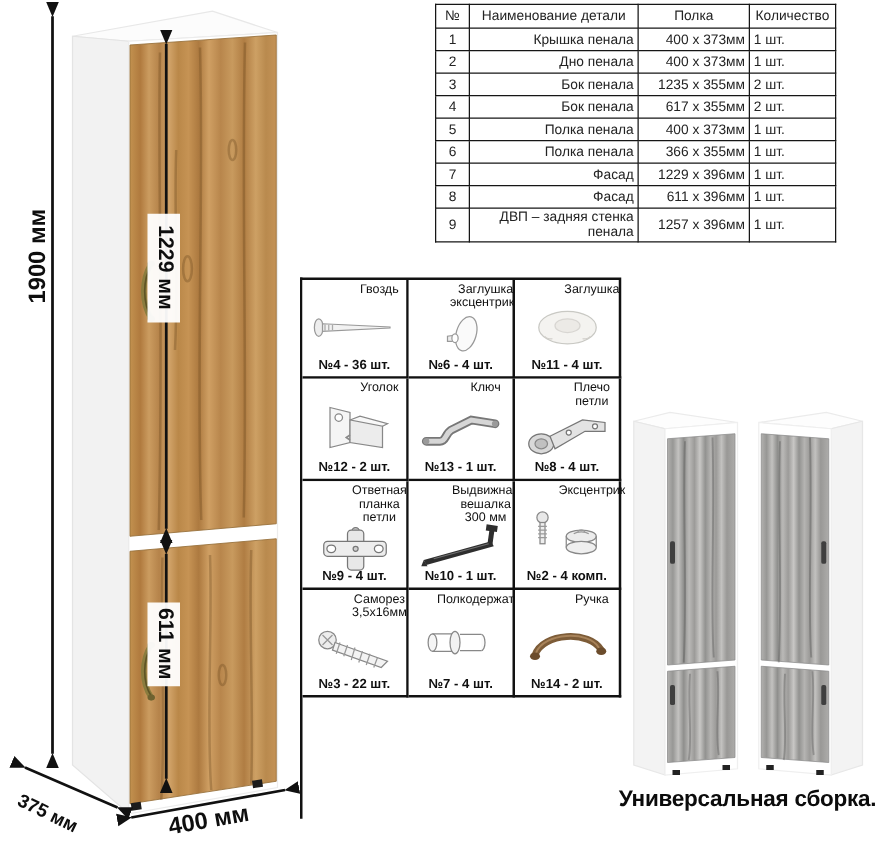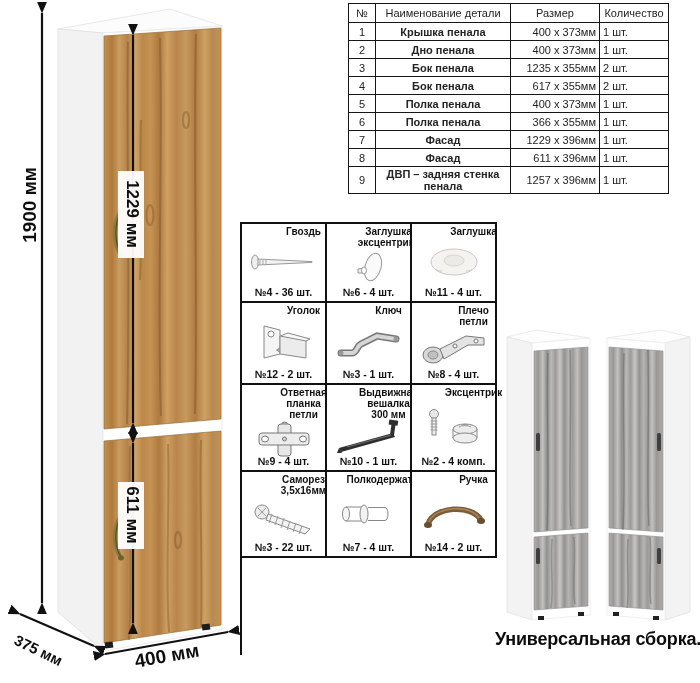--- a/index.html
+++ b/index.html
@@ -11,34 +11,34 @@
   .dim-label{font-family:"Liberation Sans",sans-serif;font-weight:700;fill:#0e0e0e;}
 
   
   .parts-table{position:absolute;left:348px;top:3px;width:300px;border-collapse:collapse;
                color:#232323;table-layout:fixed;}
   .parts-table th,.parts-table td{border:1px solid #161616;font-size:11px;line-height:12px;
                padding:1px 3px;overflow:hidden;}
   .parts-table th{font-weight:400;text-align:center;height:16px;}
   .parts-table td{height:15px;}
   .c-num{width:20px;text-align:center;}
-  .c-name{width:128px;text-align:center;font-weight:bold;}
+  .c-name{width:128px;text-align:right;}
   .c-size{width:82px;text-align:right;}
   .c-qty{width:62px;}
 
   
   .hw-grid{position:absolute;left:240px;top:222px;display:grid;
            grid-template-columns:85px 85px 85px;
            grid-template-rows:79px 82px 87px 86px 97px;
            border-top:2px solid #111;border-left:2px solid #111;}
   .hw-cell{border-right:2px solid #111;border-bottom:2px solid #111;background:#fff;
            display:flex;flex-direction:column;align-items:center;justify-content:space-between;
            padding:2px 1px 3px;box-sizing:border-box;}
   .hw-cell.hw-empty{border:none;background:transparent;}
-  .hw-name{font-size:10px;font-weight:700;text-align:center;line-height:11px;color:#101010;padding-left:40px;}
+  .hw-name{font-size:10px;font-weight:400;text-align:center;line-height:11px;color:#101010;padding-left:40px;}
   .hw-count{font-size:10.5px;font-weight:700;color:#101010;line-height:11px;}
   .hw-icon{flex:1 1 auto;display:flex;align-items:center;justify-content:center;min-height:0;}
   .hw-icon svg{display:block;}
 
   
   .variants-svg{position:absolute;left:500px;top:320px;}
   .variants-caption{position:absolute;left:494px;top:629px;width:208px;text-align:center;
            font-size:18px;font-weight:700;color:#0b0b0b;letter-spacing:-0.2px;}
 </style>
 </head>
@@ -122,21 +122,21 @@
     <text class="dim-label" text-anchor="middle" font-size="17" transform="translate(127,515) rotate(90)">611 мм</text>
     <text class="dim-label" text-anchor="middle" font-size="15" transform="translate(36,655) rotate(26)">375 мм</text>
     <text class="dim-label" text-anchor="middle" font-size="19" transform="translate(168,662) rotate(-10)">400 мм</text>
   </svg>
 
   <table class="parts-table">
     <thead>
       <tr>
         <th class="c-num">№</th>
         <th class="c-name">Наименование детали</th>
-        <th class="c-size">Размер</th>
+        <th class="c-size">Полка</th>
         <th class="c-qty">Количество</th>
       </tr>
     </thead>
     <tbody>
         <tr>
           <td class="c-num">1</td>
           <td class="c-name">Крышка пенала</td>
           <td class="c-size">400 х 373мм</td>
           <td class="c-qty">1 шт.</td>
         </tr>
@@ -241,21 +241,21 @@
       <div class="hw-cell">
         <div class="hw-name">Ключ</div>
         <div class="hw-icon">
           <svg width="72" height="40" viewBox="0 0 72 40">
             <path d="M8,30 L19,30 C24,30 23,24 28,21 L44,13 L63,16" stroke="#777" stroke-width="7" fill="none" stroke-linecap="round"></path>
             <path d="M8,30 L19,30 C24,30 23,24 28,21 L44,13 L63,16" stroke="#d6d6d6" stroke-width="4" fill="none" stroke-linecap="round"></path>
             <circle cx="8" cy="30" r="2.5" fill="#9a9a9a"></circle>
             <circle cx="63" cy="16" r="2.5" fill="#9a9a9a"></circle>
           </svg>
         </div>
-        <div class="hw-count">№3 - 1 шт.</div>
+        <div class="hw-count">№13 - 1 шт.</div>
       </div>
       <div class="hw-cell">
         <div class="hw-name">Плечо петли</div>
         <div class="hw-icon">
           <svg width="72" height="40" viewBox="0 0 72 40">
             <ellipse cx="15" cy="27" rx="10" ry="8" fill="#d9d9d9" stroke="#777"></ellipse>
             <ellipse cx="15" cy="27" rx="5" ry="4" fill="#c0c0c0" stroke="#888"></ellipse>
             <path d="M22,21 L48,8 L66,10 L66,17 L50,17 L26,31 Z" fill="#e3e3e3" stroke="#777"></path>
             <circle cx="58" cy="13" r="2" fill="#fff" stroke="#777"></circle>
             <circle cx="37" cy="18" r="2" fill="#fff" stroke="#777"></circle>

